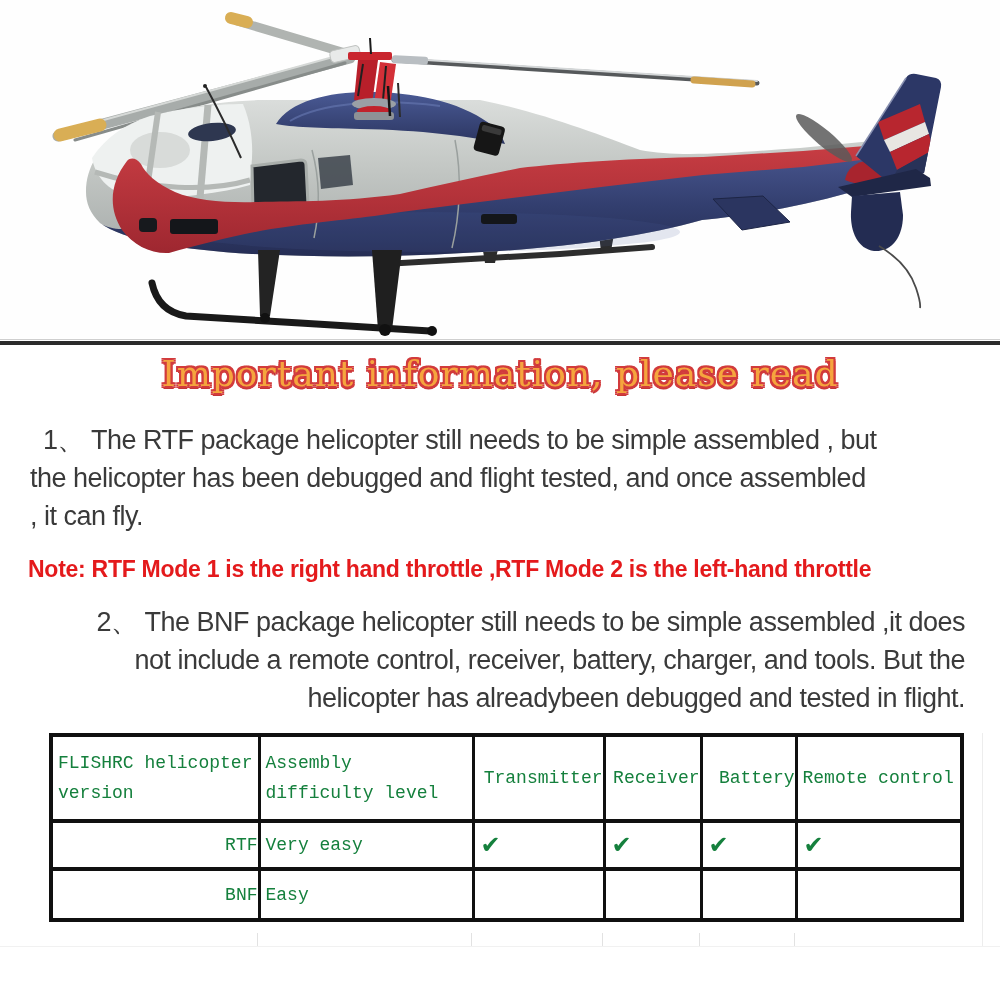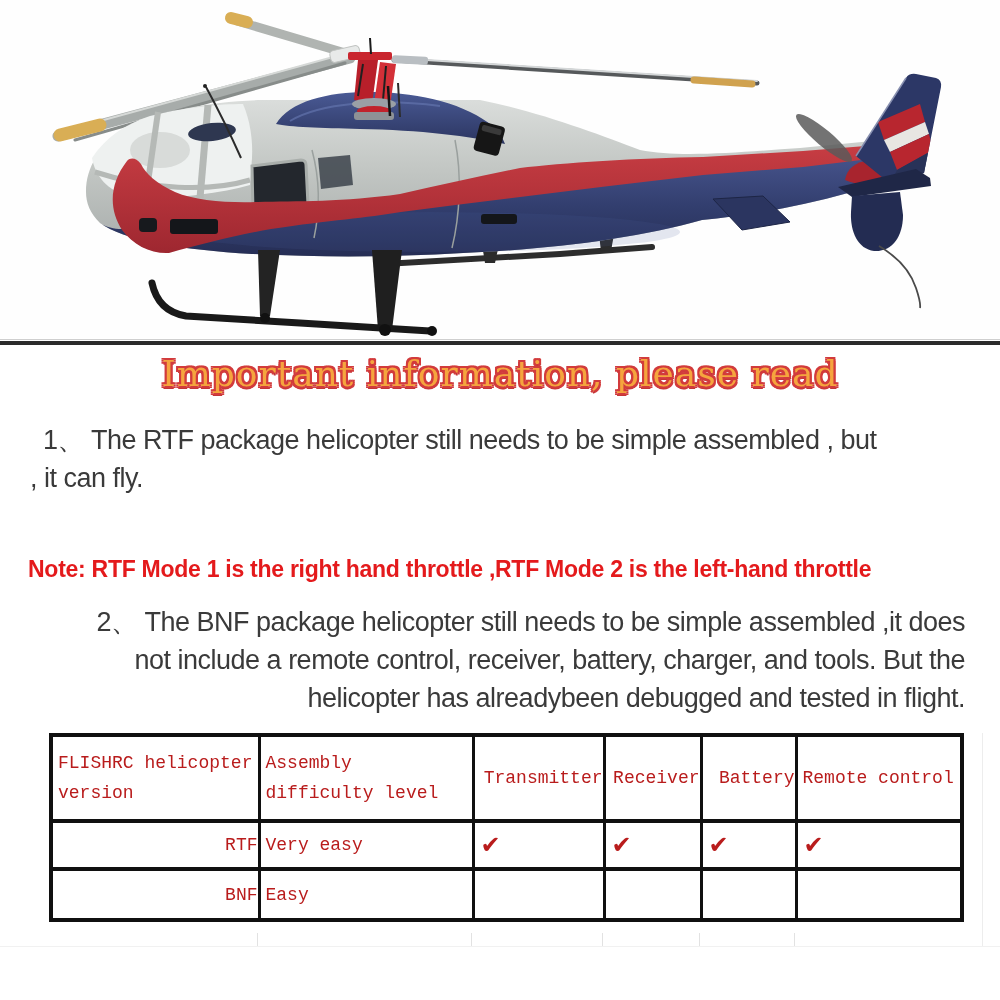--- a/index.html
+++ b/index.html
@@ -23,21 +23,21 @@
   #para2{top:603px;text-align:right;}
   .para .line{white-space:nowrap;}
   .para .line.first{padding-left:13px;}
   
   #note{position:absolute;top:553px;left:28px;width:960px;font-size:24px;line-height:32px;
         font-weight:bold;color:#e41a1c;letter-spacing:-0.3px;white-space:nowrap;
         transform:scaleX(0.96);transform-origin:left center;}
   
   #spec-table{position:absolute;top:733px;left:49px;border-collapse:collapse;
       table-layout:fixed;width:911px;font-family:"Liberation Mono",monospace;
-      font-size:18px;color:#b91c1c;}
+      font-size:18px;color:#15803d;}
   #spec-table td{border:3px solid #101010;border-bottom-width:4px;padding:0;
       vertical-align:middle;overflow:hidden;}
   #spec-table{border:4px solid #101010;}
   #spec-table tr.hdr{height:86px;}
   #spec-table tr.r1{height:48px;}
   #spec-table tr.r2{height:51px;}
   #spec-table td.lft{text-align:left;padding-left:5px;line-height:30px;}
   #spec-table td.ctr{text-align:right;line-height:30px;}
   #spec-table td .nw{white-space:nowrap;display:block;}
   #spec-table td.chk{font-family:"DejaVu Sans",sans-serif;font-weight:bold;font-size:24px;
@@ -216,20 +216,21 @@
     </g>
   </svg>
 
   <div class="sep-light"></div>
   <div class="sep-dark"></div>
 
   <div id="heading">Important information, please read</div>
 
   <div id="para1" class="para">
     <div class="line first">1、 The RTF package helicopter still needs to be simple assembled , but</div>
+    <div class="line">the helicopter has been debugged and flight tested, and once assembled</div>
     <div class="line">, it can fly.</div>
   </div>
 
   <div id="note">Note: RTF Mode 1 is the right hand throttle ,RTF Mode 2 is the left-hand throttle</div>
 
   <div id="para2" class="para">
     <div class="line first">2、 The BNF package helicopter still needs to be simple assembled ,it does</div>
     <div class="line">not include a remote control, receiver, battery, charger, and tools. But the</div>
     <div class="line">helicopter has alreadybeen debugged and tested in flight.</div>
   </div>

